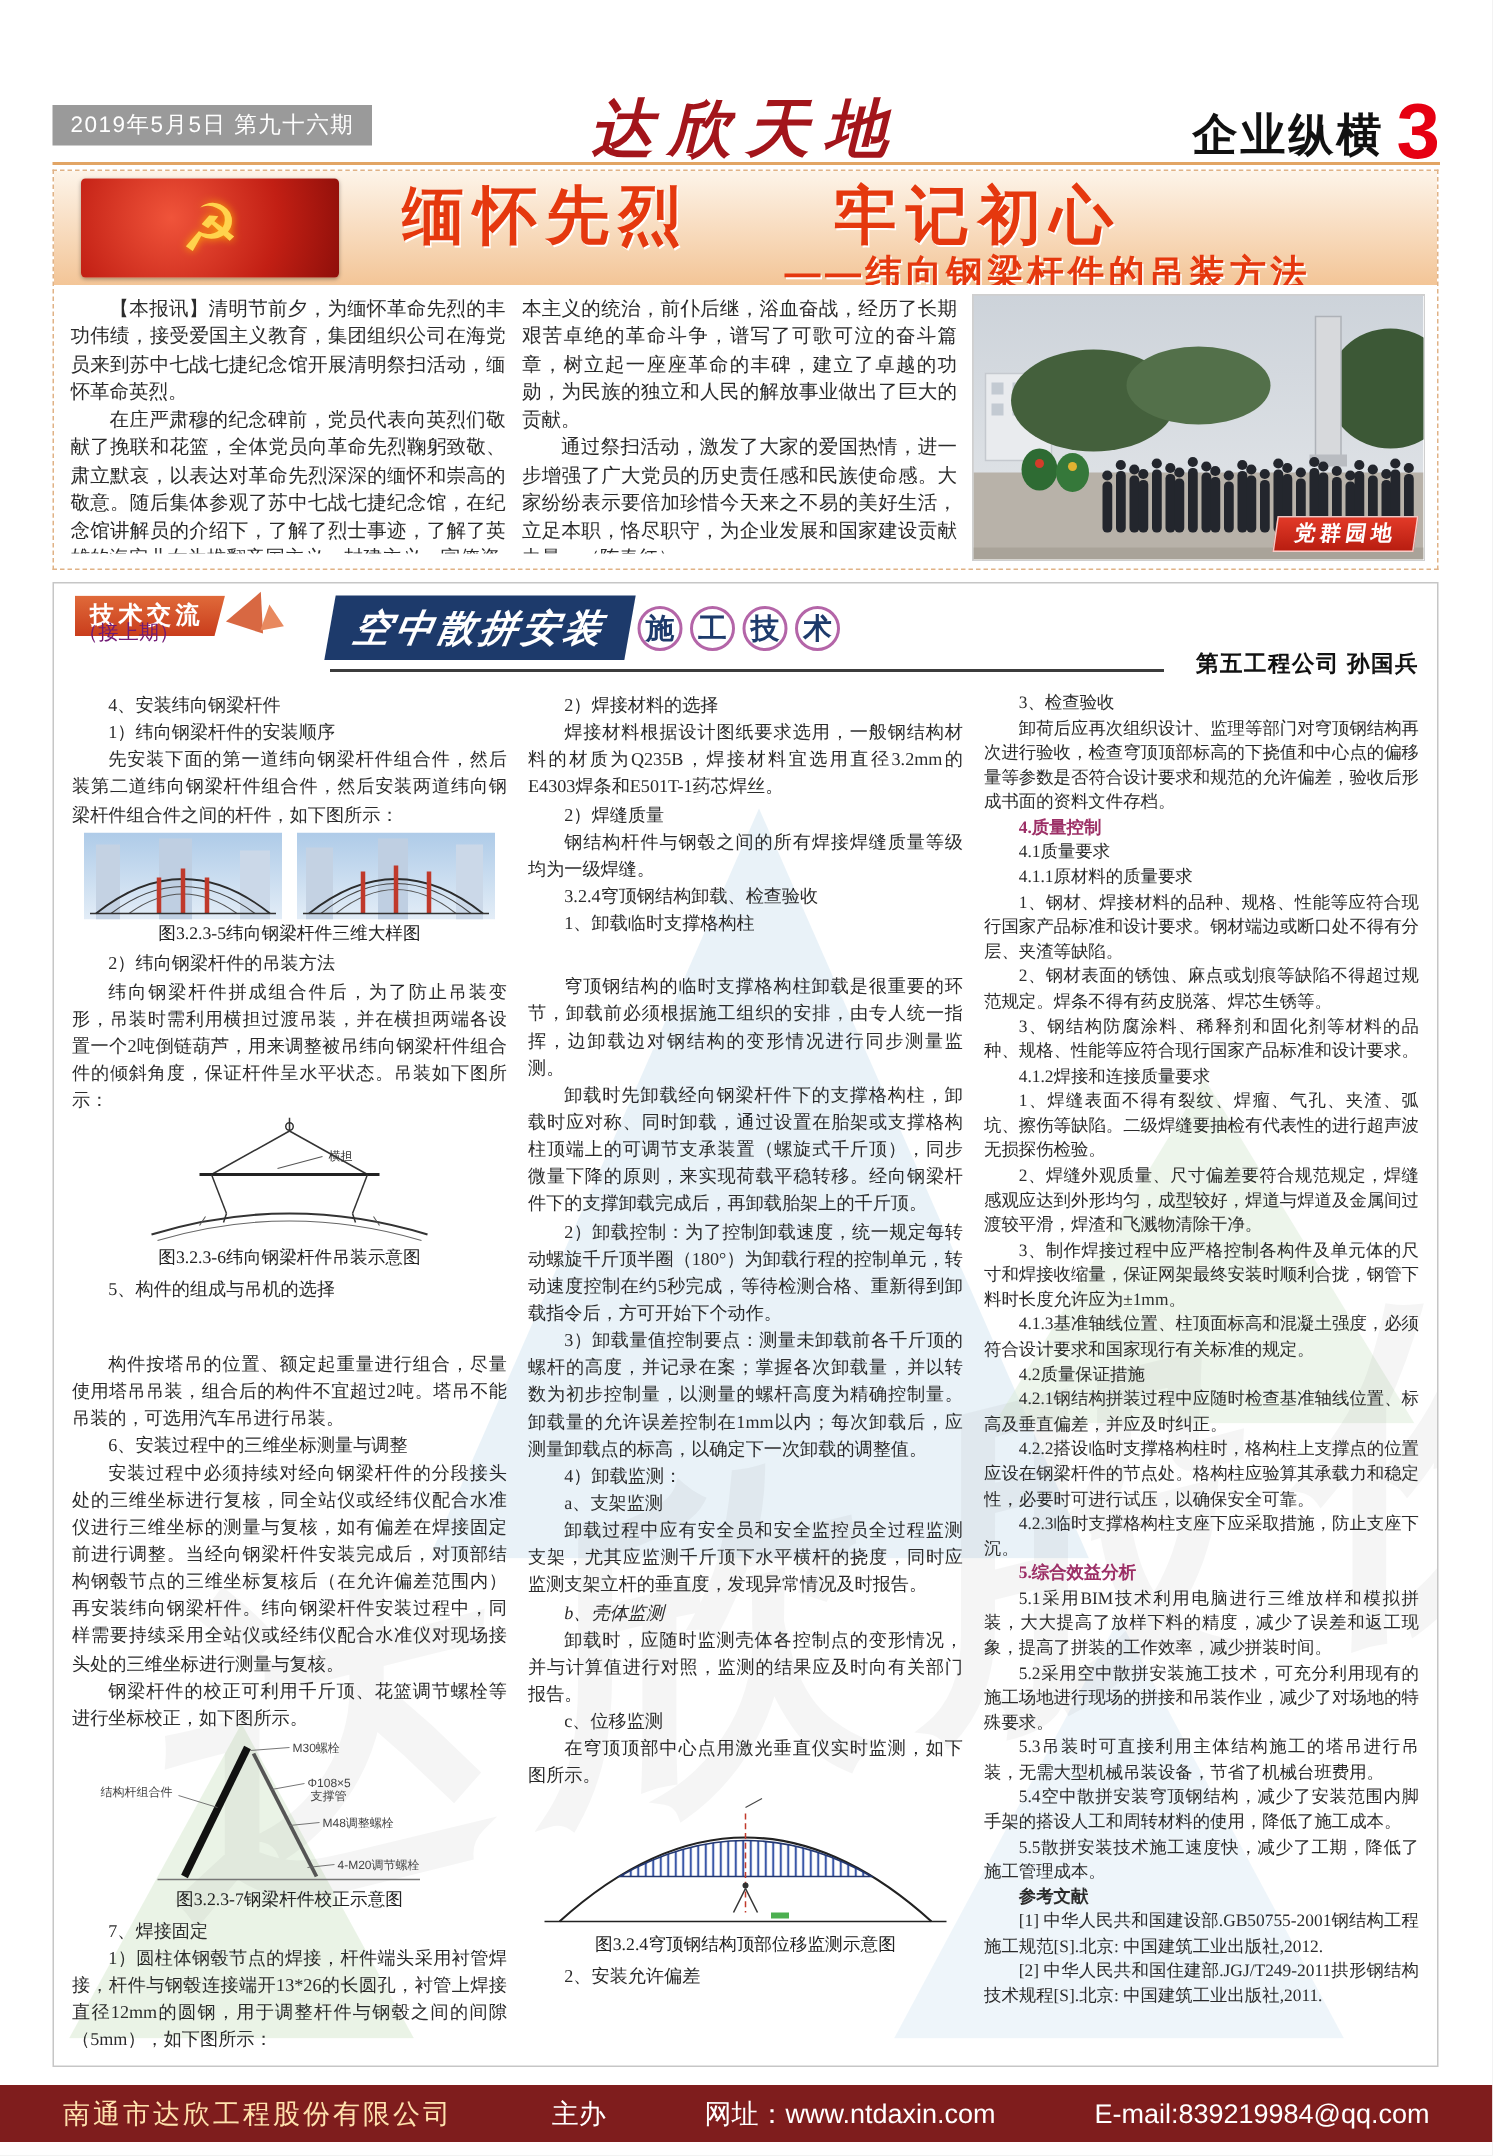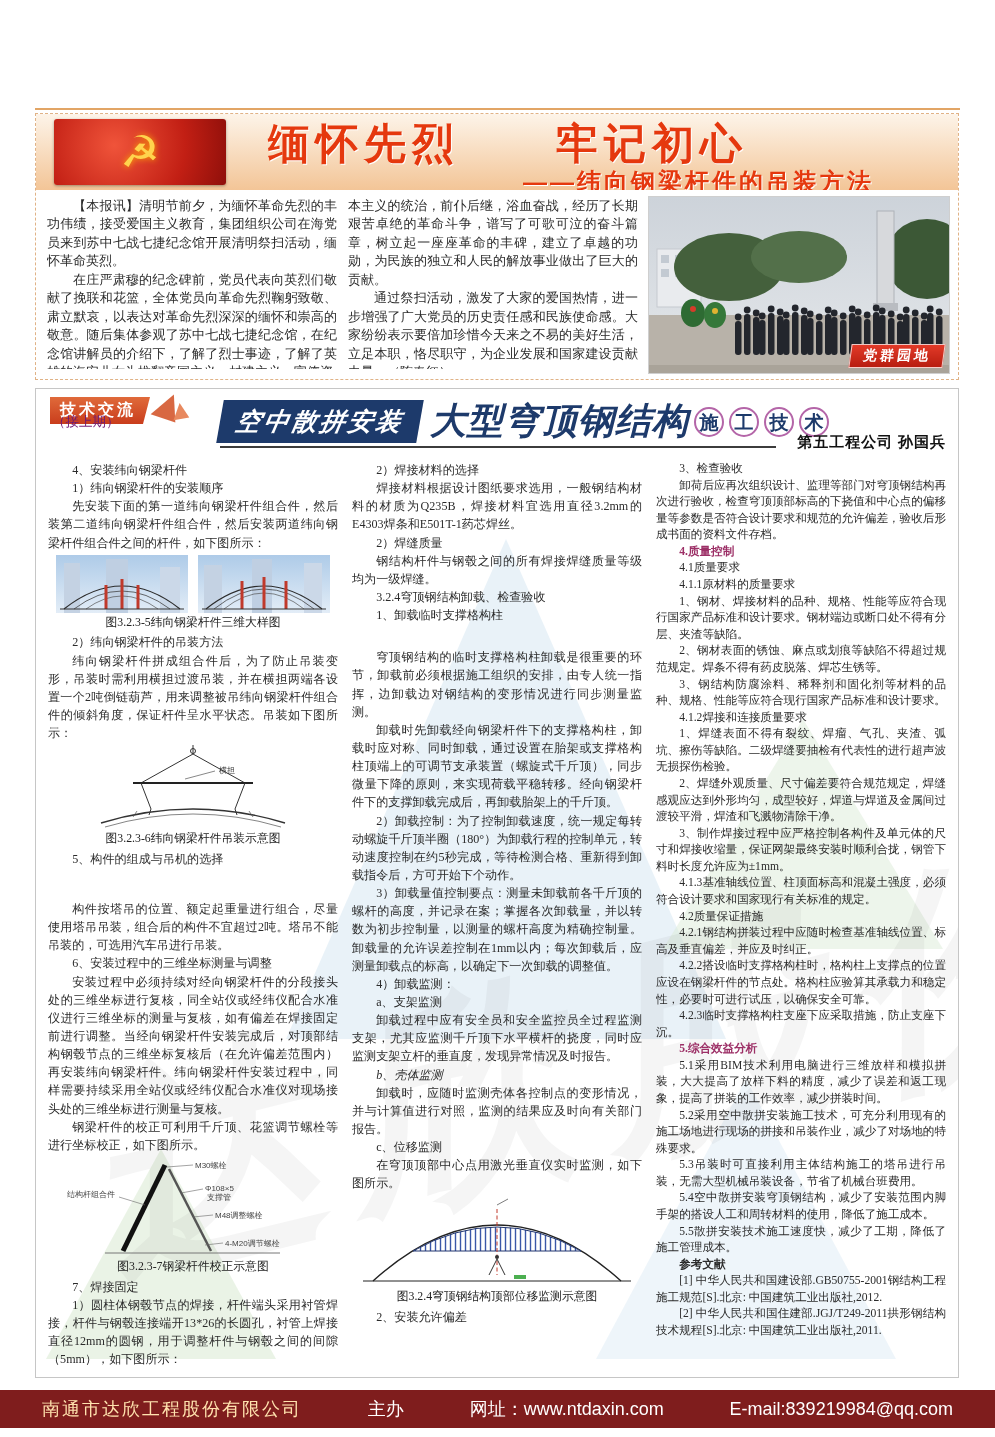--- a/index.html
+++ b/index.html
@@ -91,20 +91,28 @@
             display:flex; align-items:center; justify-content:space-between; padding:0 42px;
             font-family:"Liberation Sans",sans-serif; font-size:18px; color:#fff; }
   .footer .company { color:#ffe2ae; letter-spacing:2px; }
   svg text { font-family:"Liberation Sans",sans-serif; }
 </style>
 </head>
 <body>
 
 <div class="page">
 
+  <div class="hdr">
+    <div class="date-box">2019年5月5日  第九十六期</div>
+    <div class="masthead">达欣天地</div>
+    <div class="hdr-right">
+      <span class="sec-name">企业纵横</span>
+      <span class="page-num">3</span>
+    </div>
+  </div>
   <div class="hdr-rule"></div>
 
   <div class="lead-box">
     <div class="banner">
       <div class="emblem">
         <span class="glyph">☭</span>
       </div>
       <div class="headline">缅怀先烈　　牢记初心</div>
       <div class="sub-headline">——纬向钢梁杆件的吊装方法</div>
     </div>
@@ -209,21 +217,20 @@
     <div class="deco tri-green2"></div>
     <div class="watermark">达欣股份</div>
 
     <div class="tech-hdr">
       <div class="badge">技术交流</div>
       <div class="badge-frag"></div>
       <div class="badge-frag2"></div>
       <div class="continued">（接上期）</div>
       <div class="tech-title">
         <span class="t-prefix">空中散拼安装</span>
-        <span class="t-main">大型穹顶钢结构</span>
         <span class="t-circ">施</span>
         <span class="t-circ">工</span>
         <span class="t-circ">技</span>
         <span class="t-circ">术</span>
       </div>
       <div class="t-underline"></div>
       <div class="byline">第五工程公司 孙国兵</div>
     </div>
 
     <div class="tech-cols">

